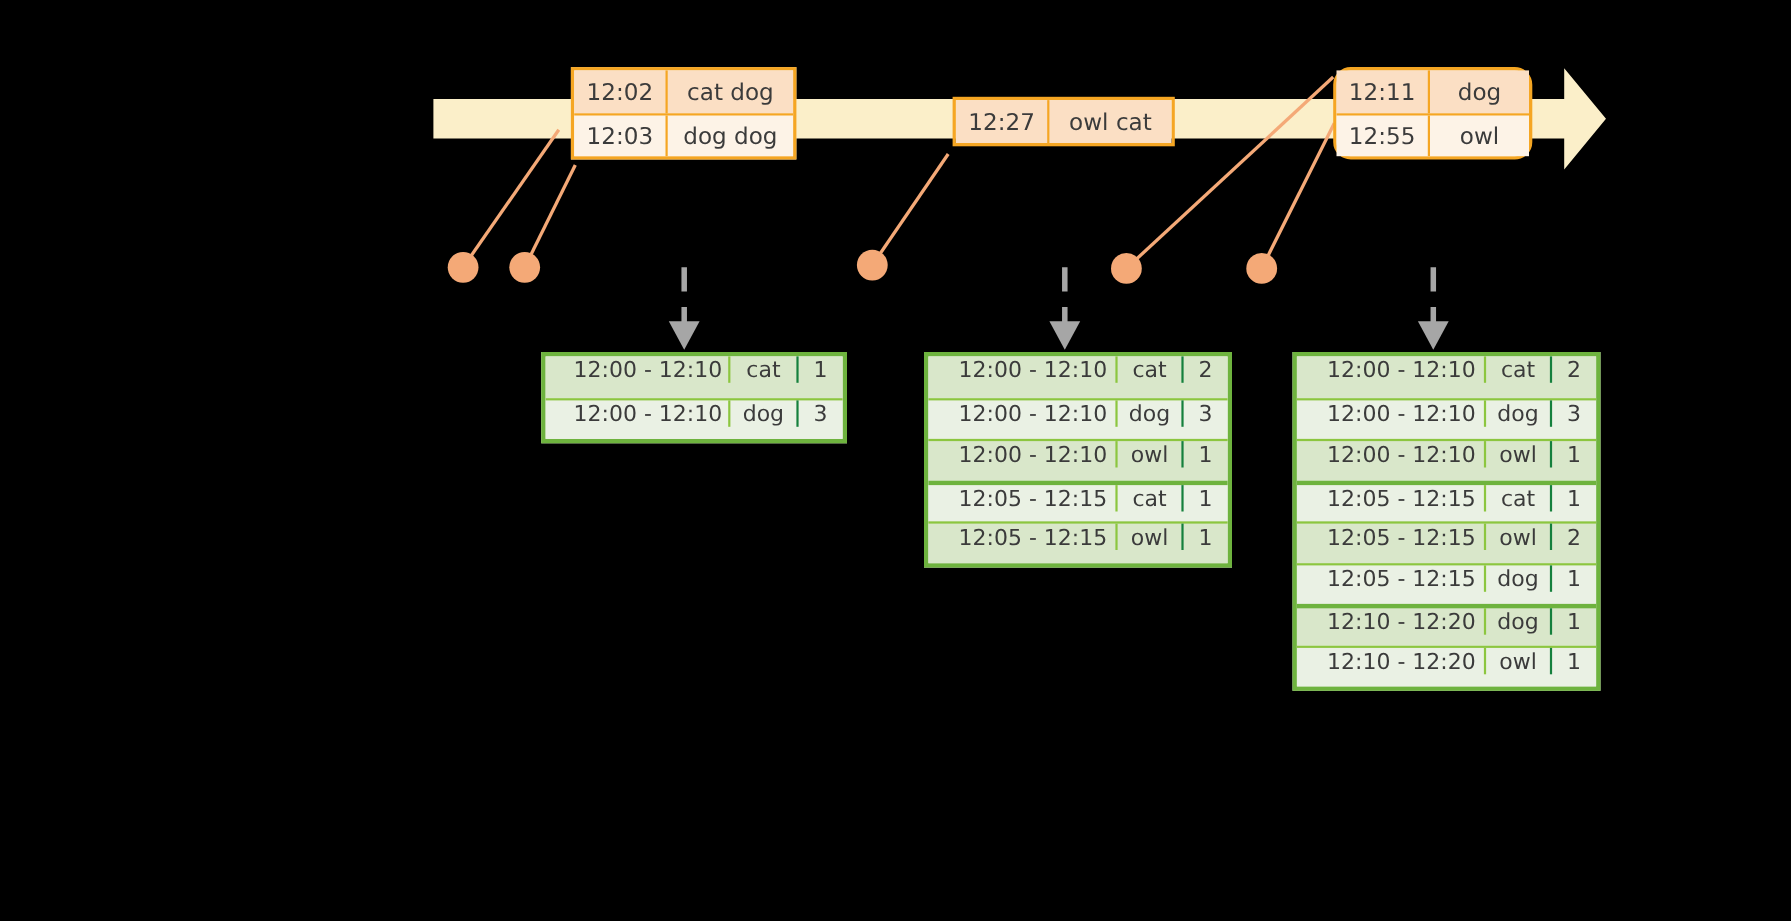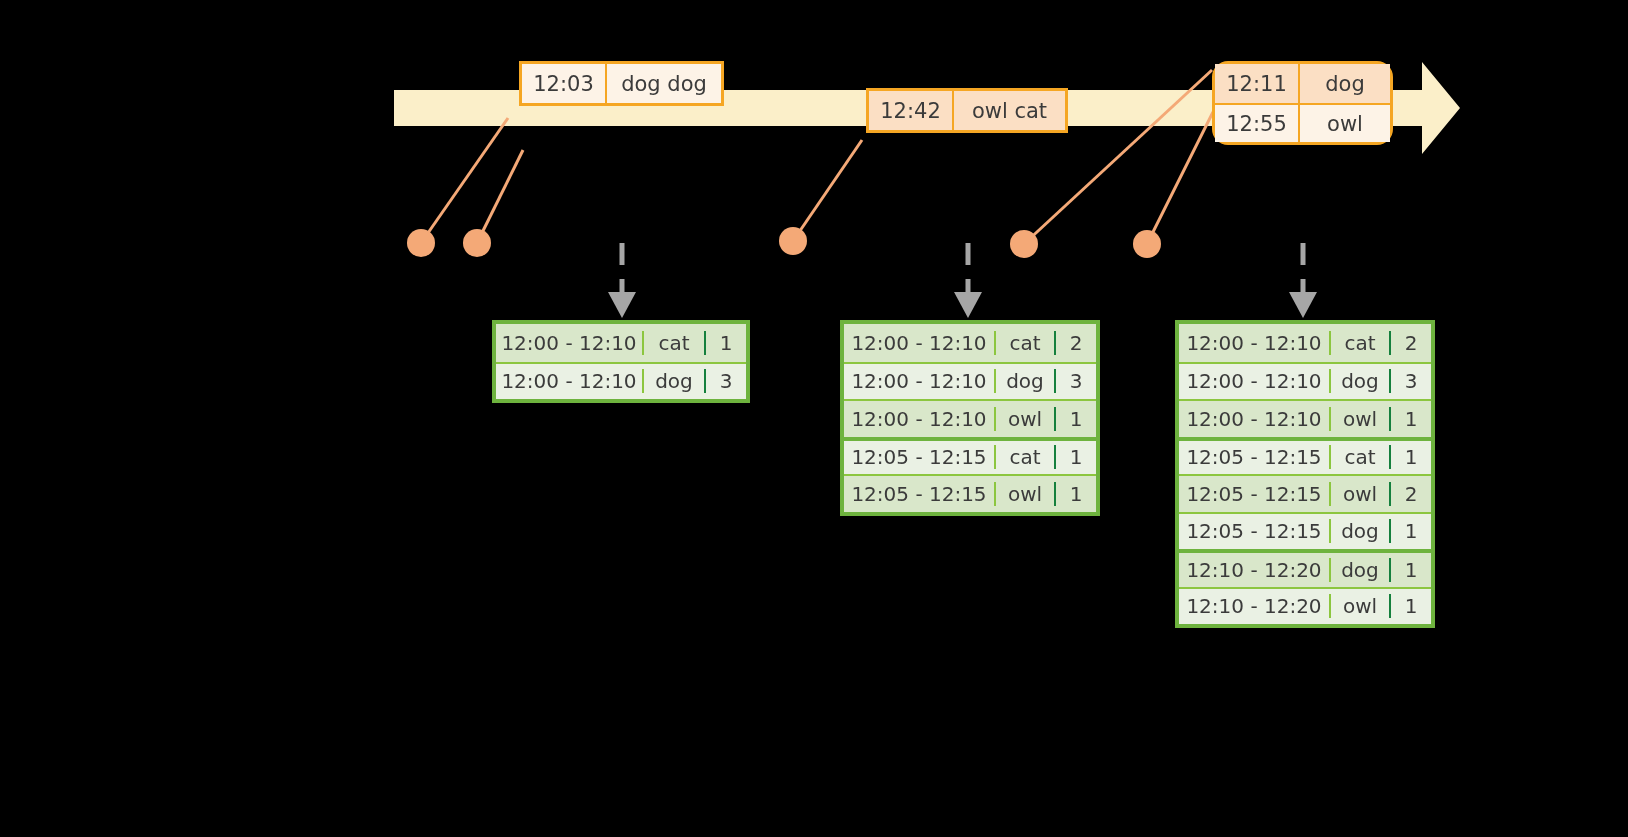--- a/index.html
+++ b/index.html
@@ -71,23 +71,24 @@
 
   
   .result-table {
     position: absolute;
     border: 4px solid #6EB33E;
     box-sizing: border-box;
     background: #E8F0E0;
   }
   .tbl-row {
     display: flex;
-    align-items: center;
+    align-items: flex-start;
     height: 37.5px;
     box-sizing: border-box;
+    padding-left: 20px;
   }
   .tbl-row + .tbl-row { border-top: 2px solid #8CC63F; }
   .tbl-row.grp-end + .tbl-row { border-top: 4px solid #6EB33E; }
   .tbl-row.shade-a { background: #D9E7CA; }
   .tbl-row.shade-b { background: #EAF1E4; }
   .cell {
     display: flex;
     align-items: center;
     justify-content: center;
     font-size: 20px;
@@ -142,29 +143,33 @@
     </g>
   </svg>
 
   <div class="dot" style="left:407px; top:229px;"></div>
   <div class="dot" style="left:463px; top:229px;"></div>
   <div class="dot" style="left:779px; top:227px;"></div>
   <div class="dot" style="left:1010px; top:230px;"></div>
   <div class="dot" style="left:1133px; top:230px;"></div>
 
   <div class="event-box" style="left:519px; top:61px; width:205px;">
+    <div class="event-row shade-a">
+      <div class="event-time">12:02</div>
+      <div class="event-words">cat dog</div>
+    </div>
     <div class="event-row shade-b">
       <div class="event-time">12:03</div>
       <div class="event-words">dog dog</div>
     </div>
   </div>
 
   <div class="event-box" style="left:866px; top:88px; width:202px;">
     <div class="event-row shade-a">
-      <div class="event-time">12:42</div>
+      <div class="event-time">12:27</div>
       <div class="event-words">owl cat</div>
     </div>
   </div>
 
   <div class="event-box" style="left:1212px; top:61px; width:181px;border-radius:16px;">
     <div class="event-row shade-a">
       <div class="event-time">12:11</div>
       <div class="event-words">dog</div>
     </div>
     <div class="event-row shade-b">

